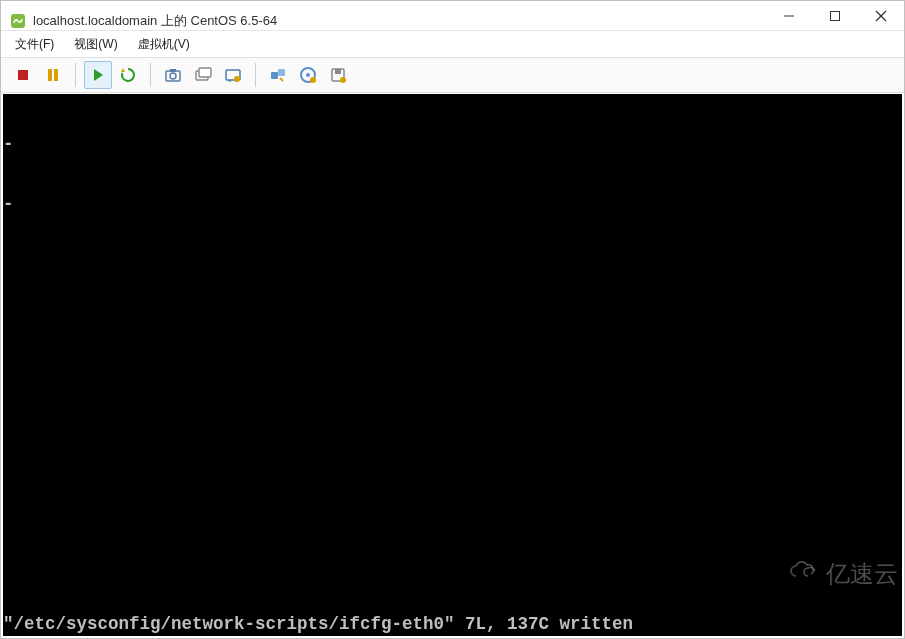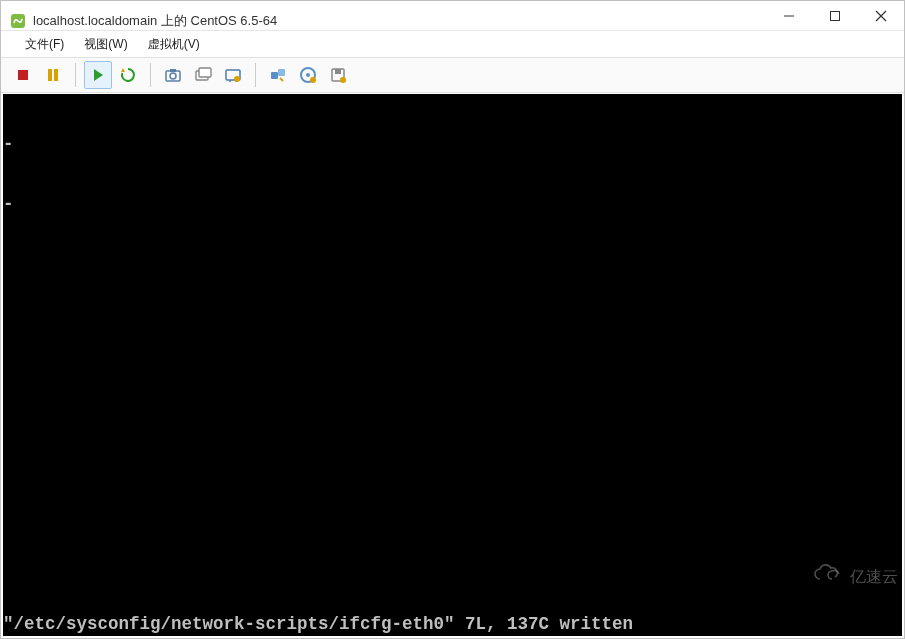--- a/index.html
+++ b/index.html
@@ -30,21 +30,21 @@
     .win-controls { display: flex; height: 100%; }
     .win-btn {
       width: 46px; display: flex; align-items: center; justify-content: center;
       color: #333; font-size: 14px; cursor: pointer;
     }
 
     
     .menu-bar {
       height: 26px;
       display: flex; align-items: center;
-      padding: 0 16px;
+      padding: 0 6px;
       gap: 4px;
     }
     .menu-item {
       padding: 2px 8px; cursor: pointer; color: #222;
     }
 
     
     .toolbar {
       height: 36px;
       display: flex; align-items: center;
@@ -78,21 +78,21 @@
       white-space: pre;
       overflow: hidden;
     }
     .dash-row { color: #bfbfbf; }
 
     
     .watermark {
       position: absolute;
       right: 6px; bottom: 48px;
       color: rgba(140,140,140,0.55);
-      font-size: 16px;
+      font-size: 24px;
       display: flex; align-items: center; gap: 8px;
       pointer-events: none;
     }
     .watermark .cloud {
       font-size: 22px;
     }
   </style>
 </head>
 <body>
 

